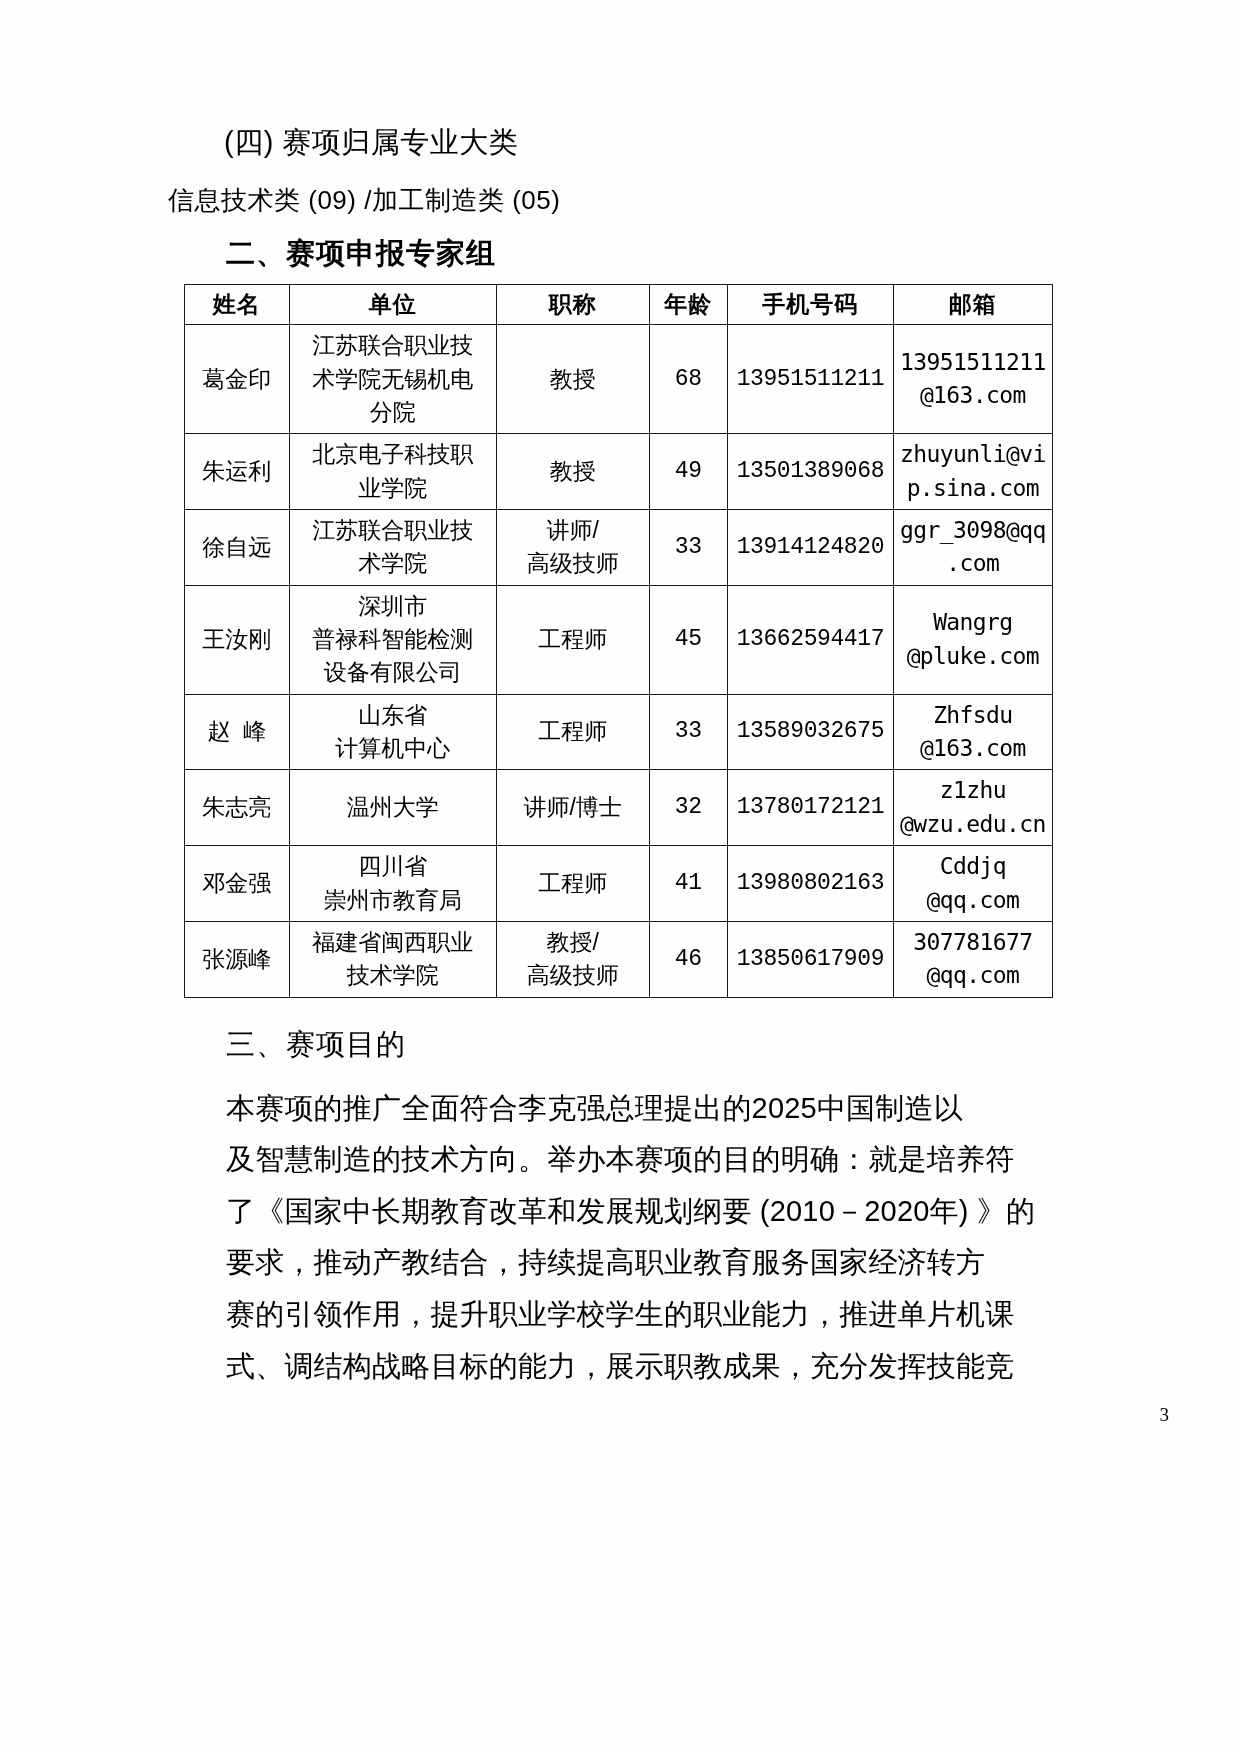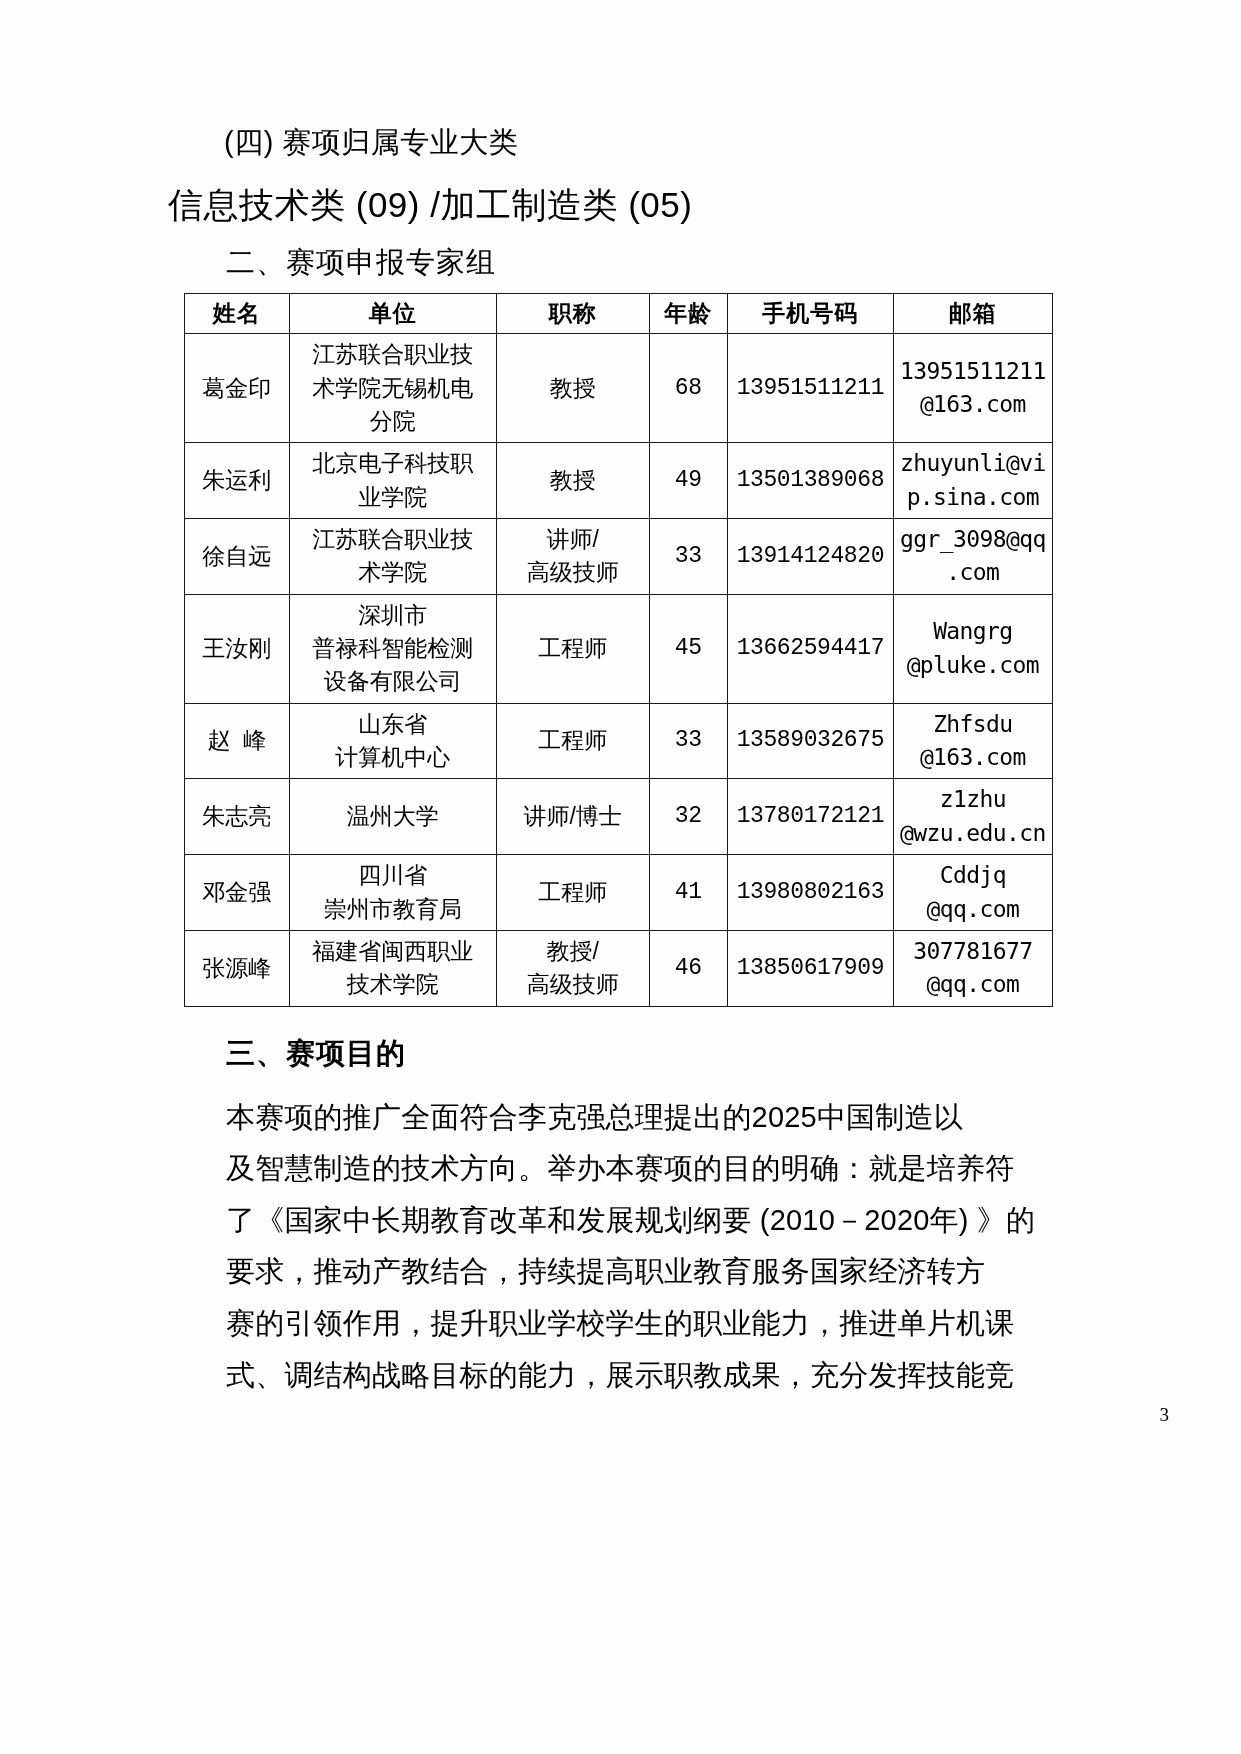--- a/index.html
+++ b/index.html
@@ -35,37 +35,37 @@
 
   
   .sub-head {
     font-size: 29px;
     line-height: 1.0;
     margin: 0 0 30px 56px;
     letter-spacing: 0.5px;
     white-space: pre;
   }
   .plain-line {
-    font-size: 35px;
+    font-size: 26px;
     line-height: 1.0;
     margin: 0 0 26px 0px;
     letter-spacing: 0.5px;
     white-space: pre;
   }
   .section-head {
     font-size: 29px;
-    font-weight: normal;
+    font-weight: bold;
     line-height: 1.0;
     margin: 0 0 12px 58px;
     letter-spacing: 1px;
     white-space: pre;
   }
   .section-head-2 {
     font-size: 29px;
-    font-weight: bold;
+    font-weight: normal;
     line-height: 1.0;
     margin: 32px 0 24px 58px;
     letter-spacing: 1px;
     white-space: pre;
   }
 
   
   table.expert-table {
     border-collapse: collapse;
     width: 869px;

